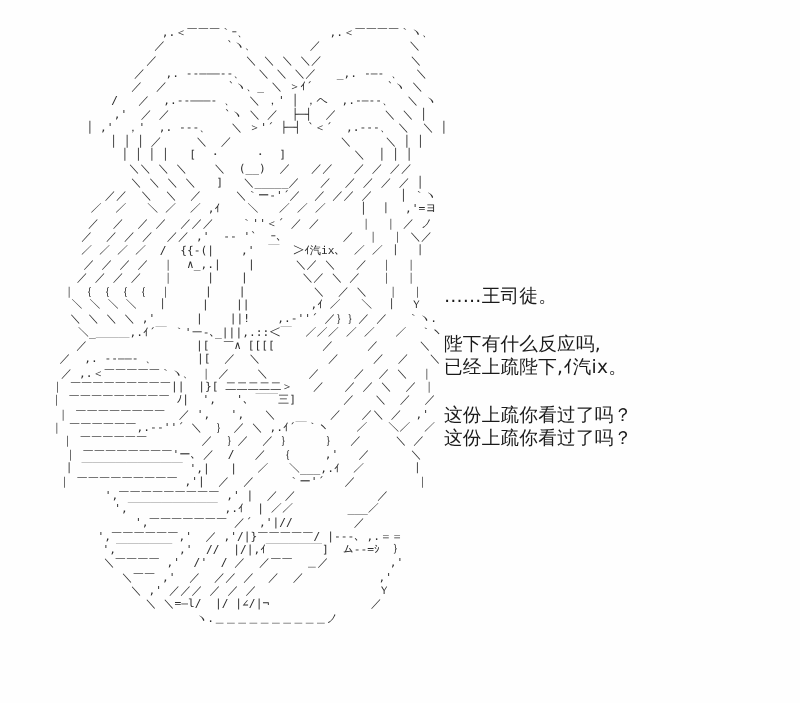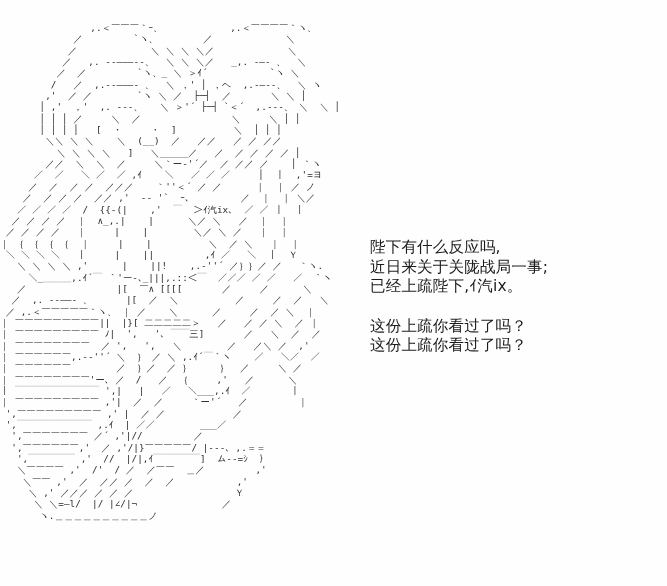--- a/index.html
+++ b/index.html
@@ -18,25 +18,26 @@
   #stage {
     position: relative;
     width: 667px;
     height: 586px;
     background: #fefefe;
   }
 
   
   #aa-panel {
     position: absolute;
-    left: 0px;
+    left: 13px;
     top: 22px;
     width: 372px;
     height: 560px;
     overflow: hidden;
+    text-align: center;
   }
 
   #aa-art {
     margin: 0;
     padding: 0;
     font-family: "DejaVu Sans Mono", "Liberation Mono", monospace;
     font-size: 9.2px;
     line-height: 11.35px;
     letter-spacing: 0px;
     white-space: pre;
@@ -117,24 +118,26 @@
    ',￣￣￣￣￣ ,'  //  |/|,ｲ￣￣￣￣￣]  ム--=ｼ  ｝
    ＼￣￣￣￣ ,'  /'  / ／  ／￣￣  ＿／         ,'
     ＼￣￣ ,'  ／  ／／ ／  ／  ／           ,'
      ＼ ,' ／／／ ／ ／ ／                  Ｙ
       ＼ ＼=―l/  |/ |∠/|¬               ／
        ヽ.＿＿＿＿＿＿＿＿＿＿ノ</pre>
   </div>
 
   <div id="dialogue">
 
+    <div class="speech-block">
+      <div class="speech-line">……王司徒。</div>
+    </div>
 
     <div class="speech-block">
       <div class="speech-line">陛下有什么反应吗,</div>
-      <div class="speech-line">近日来关于关陇战局一事;</div>
       <div class="speech-line">已经上疏陛下,ｲ汽ix。</div>
     </div>
 
     <div class="speech-block">
       <div class="speech-line">这份上疏你看过了吗？</div>
       <div class="speech-line">这份上疏你看过了吗？</div>
     </div>
 
   </div>
 

